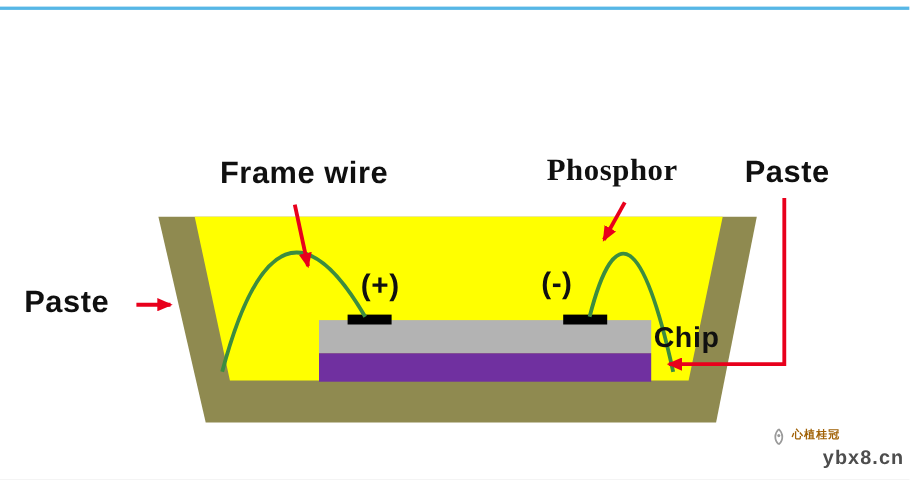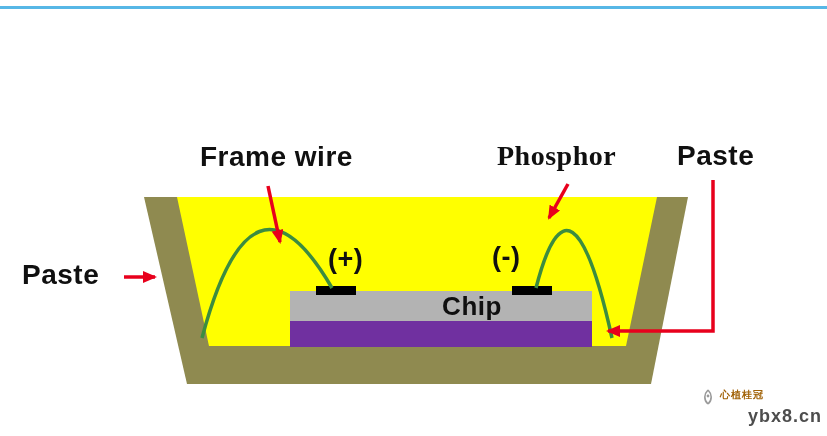--- a/index.html
+++ b/index.html
@@ -19,21 +19,21 @@
     white-space:nowrap;letter-spacing:0.5px;
   }
   .lbl-gold{left:200px;top:141px;}
   .lbl-phosphor{left:497px;top:140px;font-family:Liberation Serif, serif;}
   .lbl-paste{left:677px;top:140px;}
   .lbl-frame{left:22px;top:259px;}
   .lbl-plus{left:328px;top:244px;font-size:27px;}
   .lbl-minus{left:492px;top:242px;font-size:27px;}
   .lbl-chip{
     left:290px;top:291px;width:364px;height:30px;line-height:30px;
-    text-align:center;font-size:26px;
+    text-align:right;font-size:26px;
   }
   .watermark-name{
     position:absolute;left:720px;top:388px;font-size:10px;font-weight:bold;
     color:#a16207;letter-spacing:1px;
   }
   .watermark-site{
     position:absolute;left:712px;top:406px;font-size:18px;font-weight:bold;
     color:#4d4d4d;letter-spacing:1px;text-shadow:1px 1px 0 #ffffff;margin-left:36px;
   }
   .watermark-logo{position:absolute;left:699px;top:388px;}

